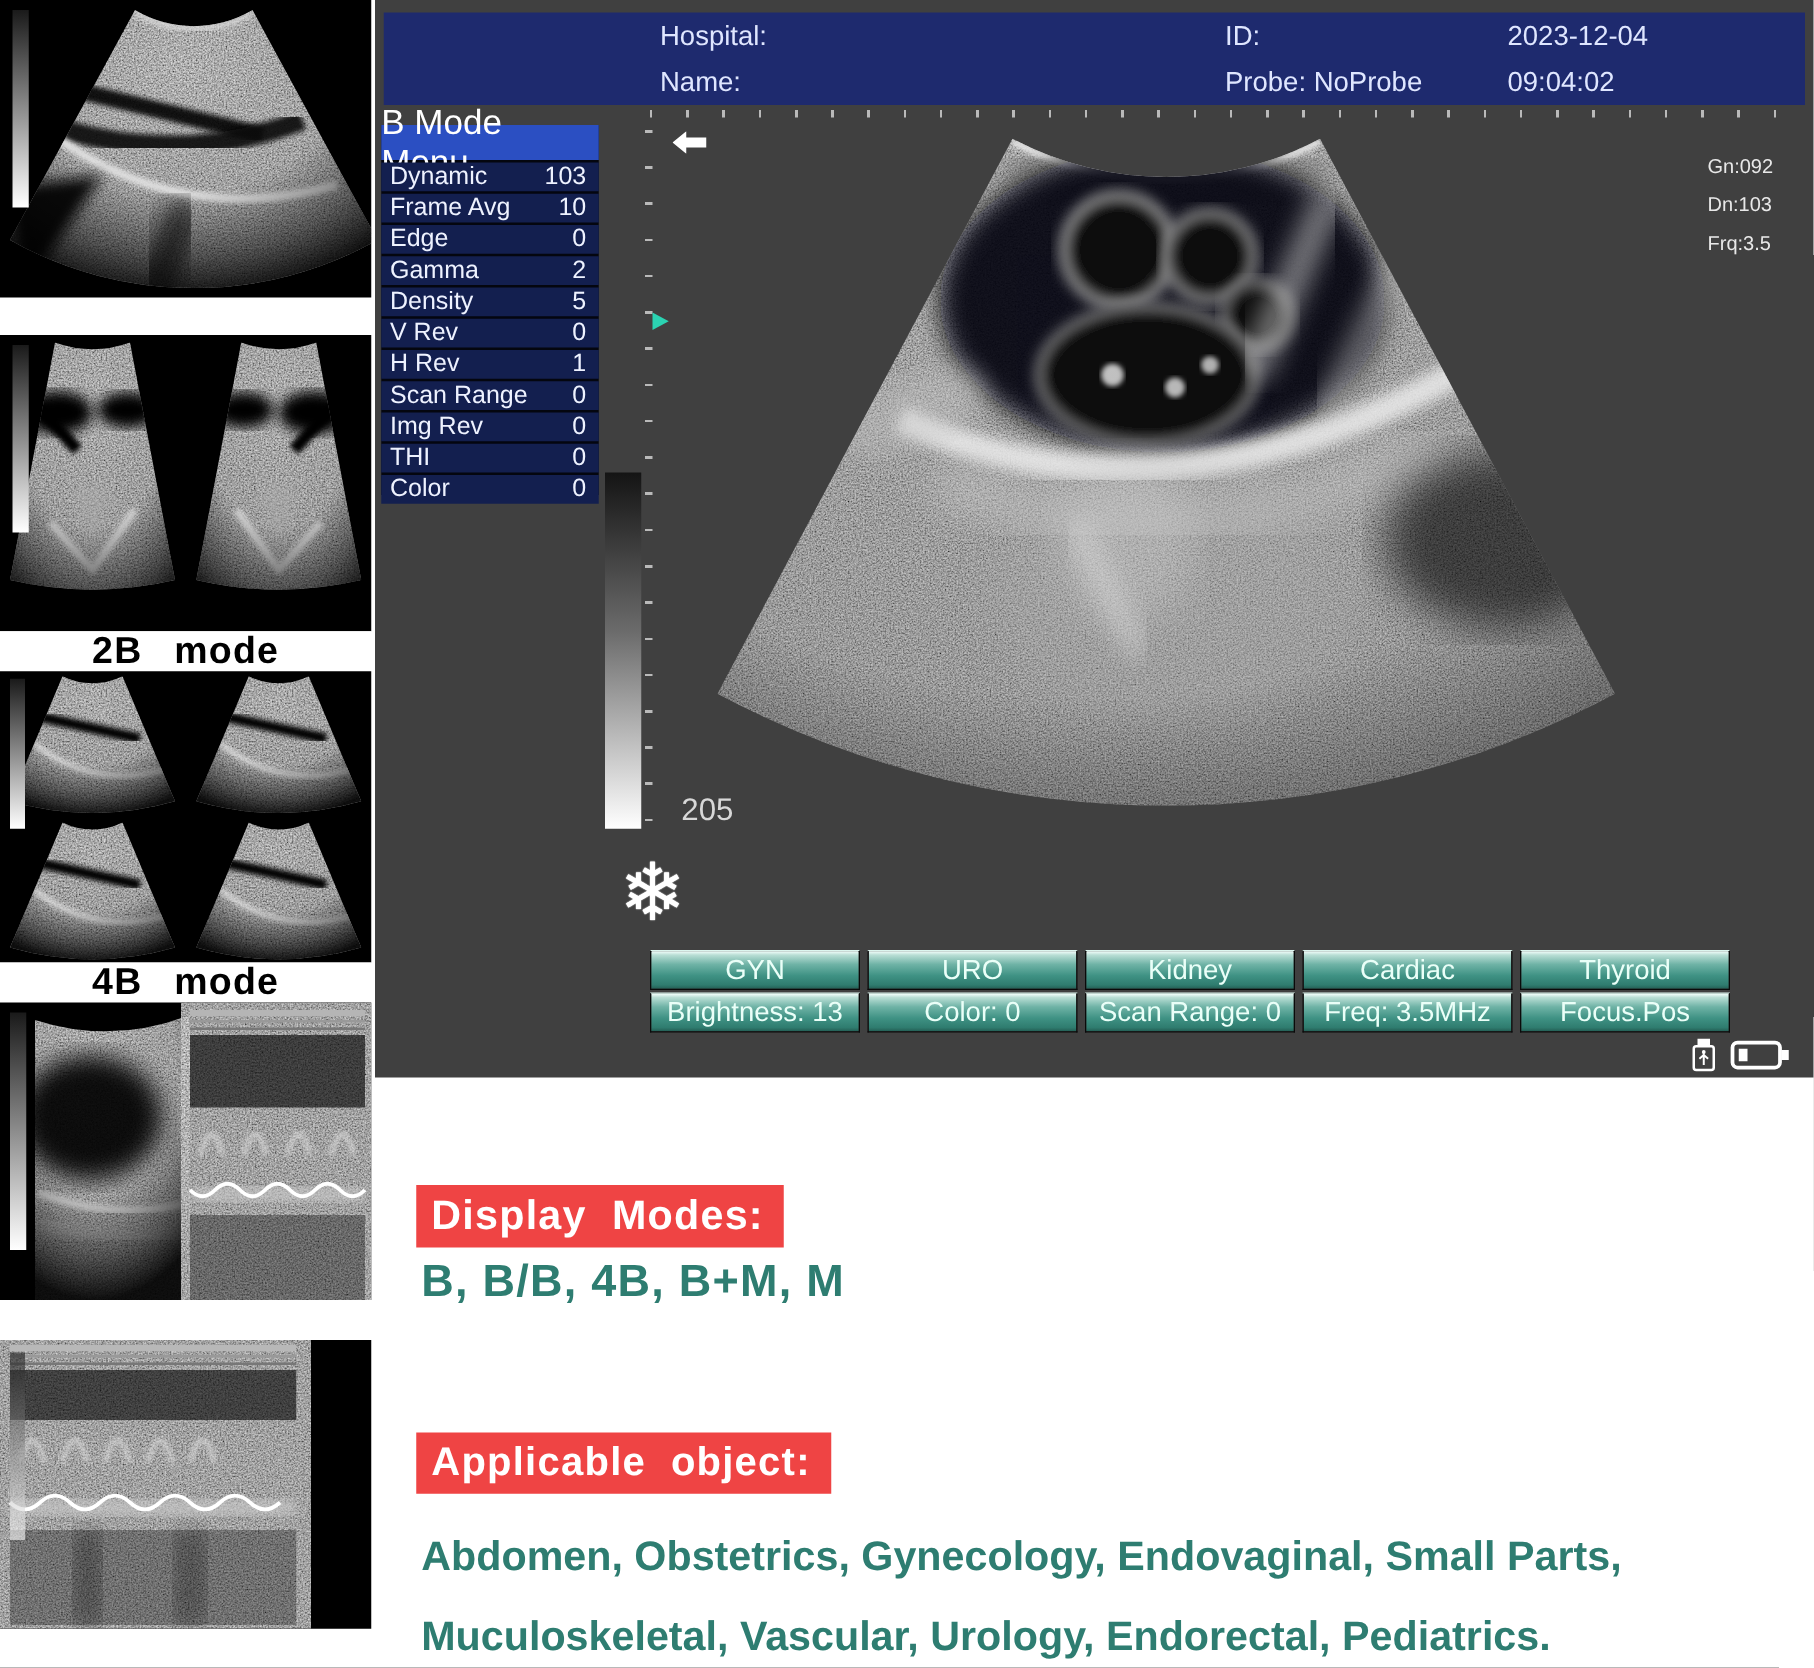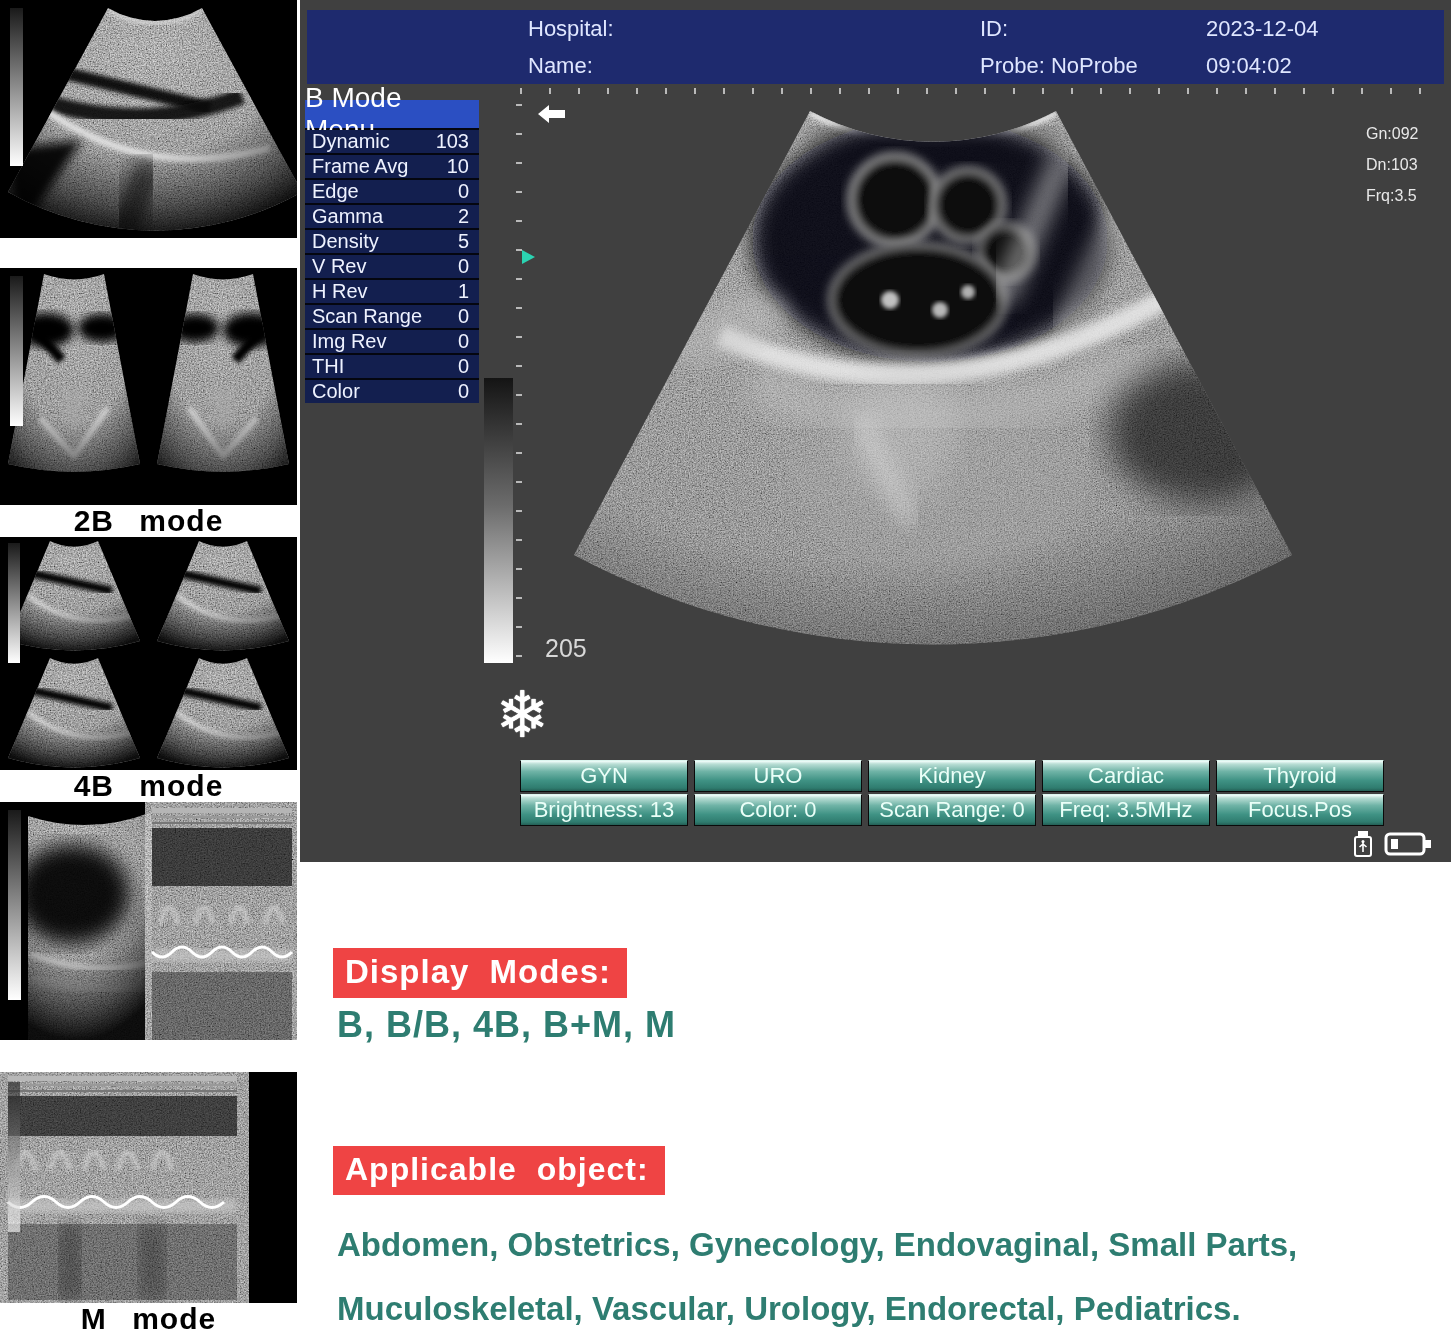--- a/index.html
+++ b/index.html
@@ -198,23 +198,20 @@
       <rect x="8" y="24" width="229" height="40" fill="#000" opacity=".6"></rect>
       <path d="M16 98 q10 -36 20 0 m14 0 q10 -36 20 0 m14 0 q10 -36 20 0 m14 0 q10 -36 20 0 m14 0 q10 -36 20 0" stroke="#d8d8d8" stroke-width="3" fill="none" filter="url(#b2)"></path>
       <rect x="8" y="128" width="229" height="12" fill="#c8c8c8" filter="url(#b5)" opacity=".85"></rect>
       <path d="M8 130 q12 11 24 0 t24 0 t24 0 t24 0 t24 0 t24 0 t24 0 t24 0 t24 0" stroke="#fff" stroke-width="3" fill="none"></path>
       <rect x="8" y="152" width="229" height="76" fill="#000" opacity=".3"></rect>
       <rect x="60" y="152" width="20" height="76" fill="#000" opacity=".35" filter="url(#b10)"></rect>
       <rect x="140" y="152" width="24" height="76" fill="#000" opacity=".3" filter="url(#b10)"></rect>
       <rect x="8" y="10" width="12" height="150" fill="url(#grayRamp)" opacity=".6"></rect>
     </svg>
   </div>
-  <div class="mode-label" style="top:1303px;height:31px">
-    <span>M mode</span>
-  </div>
 
   <div class="screen">
 
     <svg class="scan" viewBox="0 0 1151 862" width="1151" height="862">
       <clipPath id="fanClip">
           <path d="M510 111 A262 262 0 0 0 756 111 L992 555 A765 765 0 0 1 274 555 Z"></path>
         </clipPath>
       <g clip-path="url(#fanClip)">
         <rect x="250" y="80" width="770" height="590" fill="#8a8a8a" filter="url(#usNoise)" opacity="0.82"></rect>
         <path d="M510 113 A262 262 0 0 0 756 113" stroke="#e8e8e8" stroke-width="6" fill="none" filter="url(#b2)"></path>

